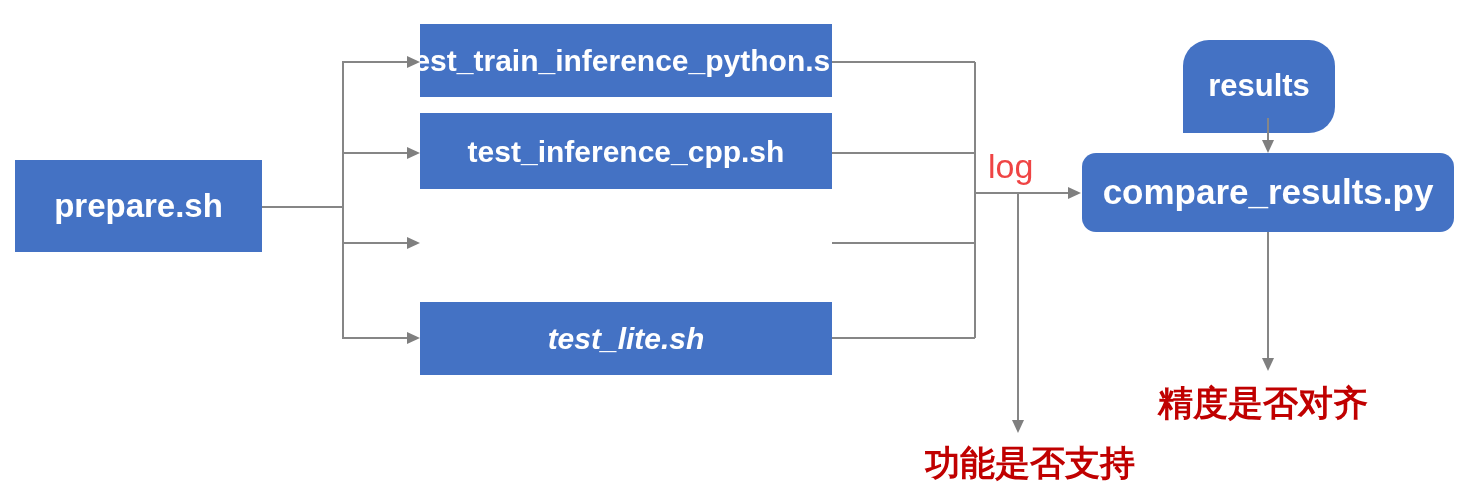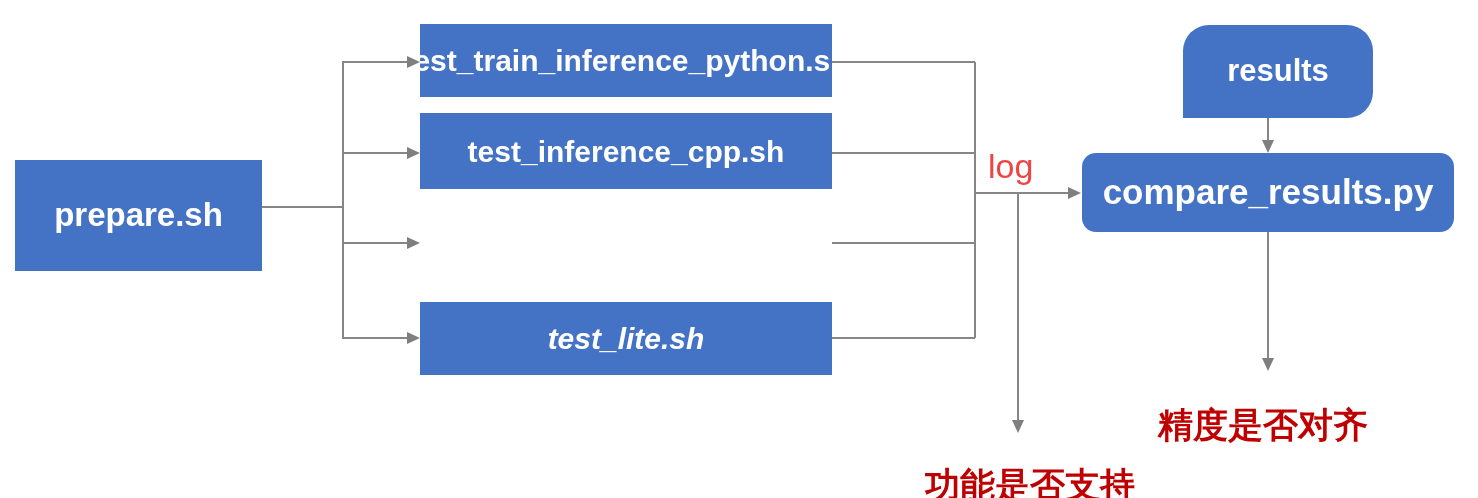--- a/index.html
+++ b/index.html
@@ -54,38 +54,37 @@
     line-height: 1;
   }
   .annotation {
     position: absolute;
     color: #C00000;
     font-size: 35px;
     font-weight: bold;
     text-align: center;
     width: 302px;
     line-height: 1;
-    margin-top: 22px;
   }
 </style>
 </head>
 <body>
 
 <div id="canvas">
 
-  <div class="node" style="left:15px; top:160px; width:247px; height:111px; font-size:33px;">prepare.sh</div>
+  <div class="node" style="left:15px; top:160px; width:247px; height:92px; font-size:33px;">prepare.sh</div>
 
   <div class="node" style="left:420px; top:24px; width:412px; height:73px; font-size:30px;">test_train_inference_python.sh</div>
 
   <div class="node" style="left:420px; top:113px; width:412px; height:76px; font-size:30px;">test_inference_cpp.sh</div>
 
 
   <div class="node" style="left:420px; top:302px; width:412px; height:73px; font-size:30px;font-style:italic;">test_lite.sh</div>
 
-  <div class="node" style="left:1183px; top:25px; width:190px; height:93px; font-size:31px; border-radius:26px 26px 26px 0;">results</div>
+  <div class="node" style="left:1183px; top:40px; width:152px; height:93px; font-size:31px; border-radius:26px 26px 26px 0;">results</div>
 
   <div class="node" style="left:1082px; top:153px; width:372px; height:79px; font-size:35px;border-radius:14px;">compare_results.py</div>
 
   <div class="hline" style="left:262px; top:206px; width:81px;"></div>
   <div class="vline" style="left:342px; top:62px; height:276px;"></div>
 
   <div class="hline" style="left:342px; top:61px; width:67px;"></div>
   <div class="arr-r" style="left:407px; top:56px;"></div>
 
   <div class="hline" style="left:342px; top:152px; width:67px;"></div>

